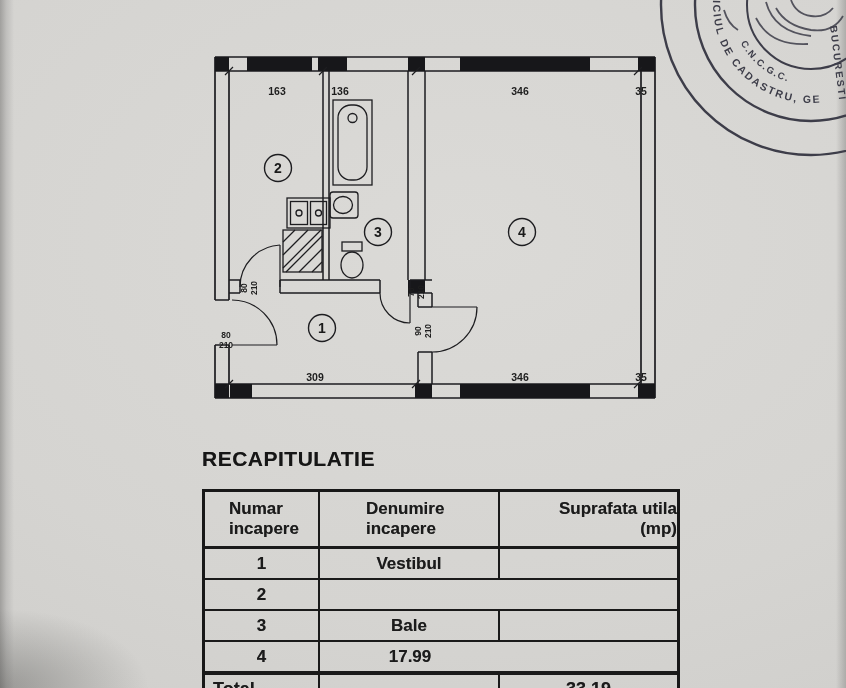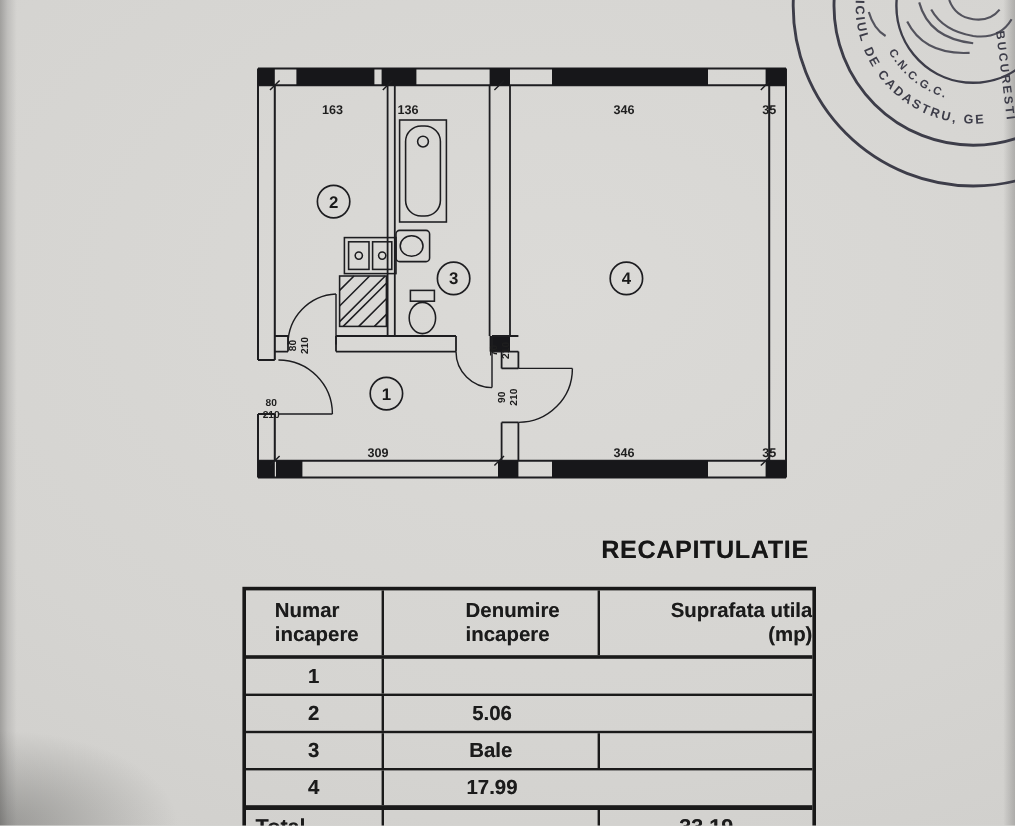--- a/index.html
+++ b/index.html
@@ -7,36 +7,36 @@
   .page{position:absolute;inset:0;
     background:radial-gradient(120% 100% at 55% 35%, #dbdad7 0%, #d5d4d1 55%, #cfcecb 85%, #c7c6c3 100%);}
   .scan-edge-left{position:absolute;left:0;top:0;bottom:0;width:14px;
     background:linear-gradient(to right,#8f8e8c,#b8b7b5 45%,rgba(214,213,210,0));opacity:.75;}
   .scan-edge-right{position:absolute;right:0;top:0;bottom:0;width:10px;
     background:linear-gradient(to left,#989795,rgba(214,213,210,0));opacity:.65;}
   .scan-corner-bl{position:absolute;left:0;bottom:0;width:150px;height:80px;
     background:radial-gradient(ellipse at 0% 100%,rgba(70,70,68,.4),rgba(70,70,68,0) 70%);}
   .floorplan{position:absolute;left:190px;top:42px;}
   .stamp{position:absolute;right:0;top:0;}
-  .recap-title{position:absolute;left:202px;top:447px;width:472px;text-align:right;
+  .recap-title{position:absolute;left:202px;top:447px;width:472px;text-align:left;
     font-size:21px;font-weight:bold;letter-spacing:.5px;color:#161616;
     text-shadow:0 0 .5px rgba(20,20,20,.55);}
   .recap{position:absolute;left:202px;top:489px;width:472px;border:3px solid #181818;
     color:#1b1b1b;text-shadow:0 0 .4px rgba(20,20,20,.5);}
   .trow{display:grid;grid-template-columns:115px 180px 1fr;border-bottom:2px solid #1a1a1a;}
   .trow.thead{border-bottom-width:3px;}
   .trow.last{border-bottom-width:4px;}
   .trow.total{border-bottom:none;height:44px;}
   .cell{display:flex;align-items:center;justify-content:center;overflow:hidden;}
   .c1,.c2{border-right:2px solid #1a1a1a;}
   .thead{height:54px;}
   .thead .cell{flex-direction:column;align-items:flex-start;justify-content:center;
     font-weight:bold;font-size:17px;line-height:1.18;}
   .thead .cell.c1{padding-left:24px;}
-  .thead .cell.c2{padding-left:68px;}
+  .thead .cell.c2{padding-left:46px;}
   .thead .cell.c3{align-items:flex-end;}
   .data{height:29px;}
   .data .cell{font-size:17px;font-weight:bold;}
   .total .cell{font-size:18px;font-weight:bold;align-items:flex-start;padding-top:4px;}
   .total .c1{justify-content:flex-start;padding-left:8px;}
 </style>
 </head>
 <body>
 
 <div class="page">
@@ -218,24 +218,24 @@
         <span>incapere</span>
       </div>
       <div class="cell c3">
         <span>Suprafata utila</span>
         <span>(mp)</span>
       </div>
     </div>
 
     <div class="trow data">
       <div class="cell c1">1</div>
+      <div class="cell c2">Vestibul</div>
     </div>
     <div class="trow data">
       <div class="cell c1">2</div>
-      <div class="cell c3">5.06</div>
     </div>
     <div class="trow data">
       <div class="cell c1">3</div>
       <div class="cell c2">Bale</div>
     </div>
     <div class="trow data last">
       <div class="cell c1">4</div>
       <div class="cell c3">17.99</div>
     </div>
 

